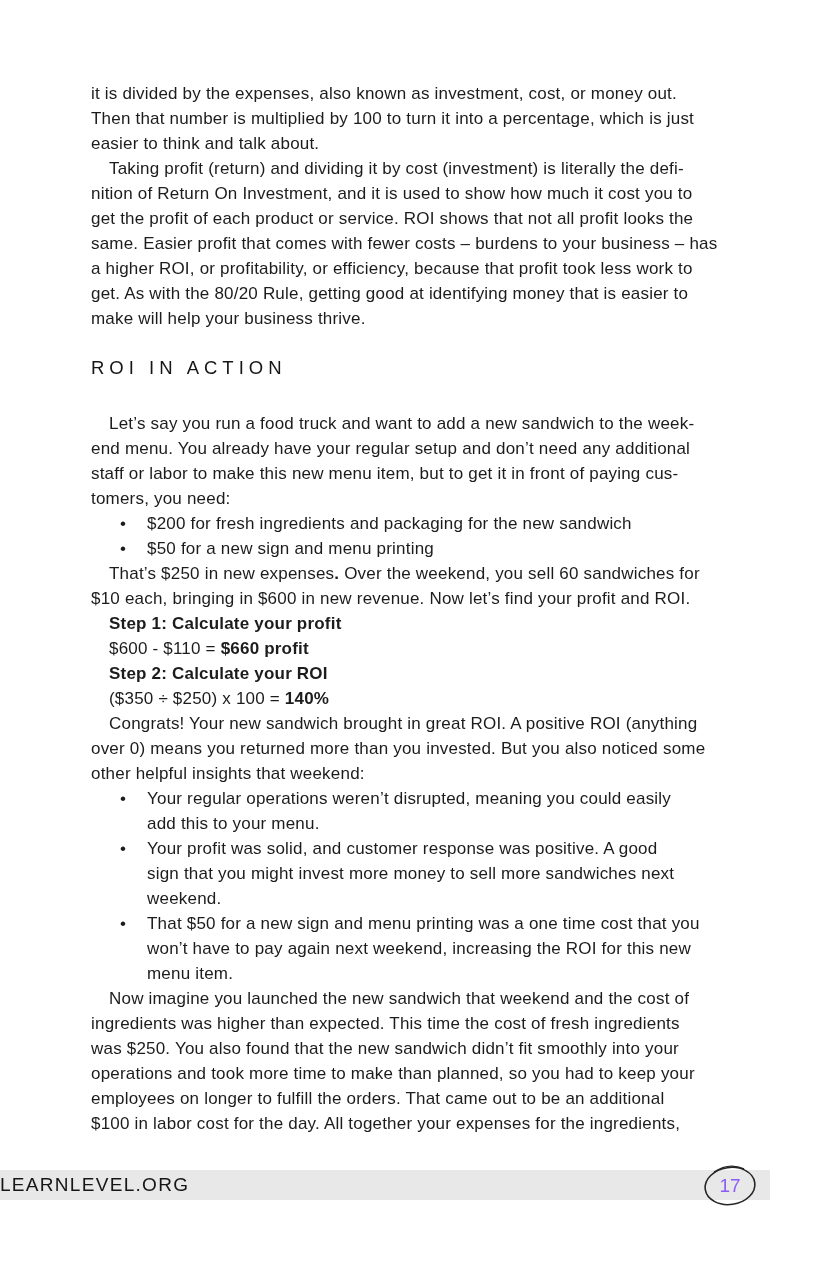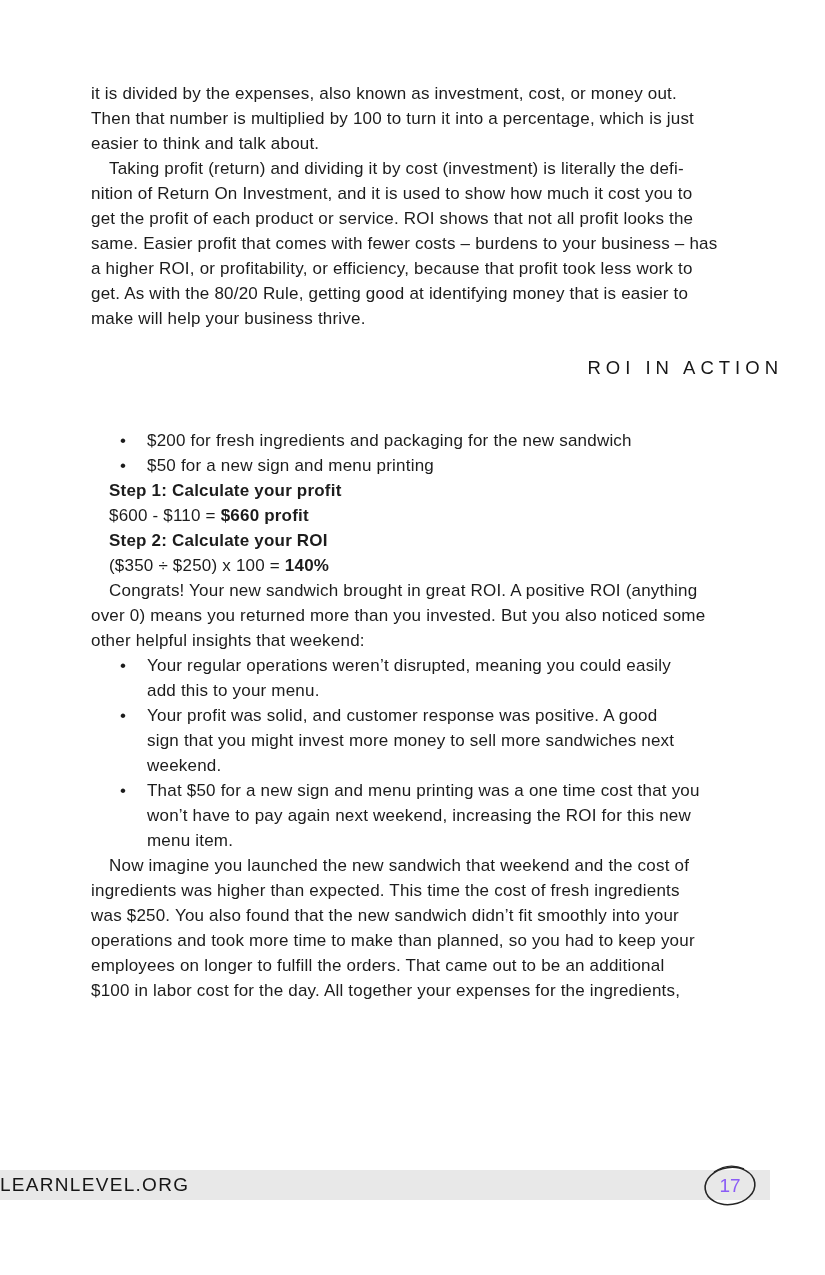--- a/index.html
+++ b/index.html
@@ -16,22 +16,22 @@
   .body-text {
     position:absolute;
     left:91px; top:81px; width:692px;
     font-size:17px; line-height:25px; letter-spacing:0.2px;
   }
   .para { margin:0; white-space:pre-line; }
   .indent { text-indent:18px; }
   .b { font-weight:bold; }
 
   .section-heading {
-    margin:24px 0 48px 0;
-    text-align:right;
+    margin:24px 0 31px 0;
+    text-align:left;
     font-size:18.5px;
     font-weight:500;
     letter-spacing:5px;
     line-height:25px;
     color:#161616;
   }
 
   .bullets { margin:0; padding:0 0 0 56px; list-style:none; }
   .bullet { position:relative; white-space:pre-line; }
   .bullet::before { content:"\2022"; position:absolute; left:-27px; top:0; font-size:17px; }
@@ -75,26 +75,32 @@
     <p class="para indent">Taking profit (return) and dividing it by cost (investment) is literally the defi-
 nition of Return On Investment, and it is used to show how much it cost you to
 get the profit of each product or service. ROI shows that not all profit looks the
 same. Easier profit that comes with fewer costs – burdens to your business – has
 a higher ROI, or profitability, or efficiency, because that profit took less work to
 get. As with the 80/20 Rule, getting good at identifying money that is easier to
 make will help your business thrive.</p>
 
     <h2 class="section-heading">ROI IN ACTION</h2>
 
+    <p class="para indent">Let’s say you run a food truck and want to add a new sandwich to the week-
+end menu. You already have your regular setup and don’t need any additional
+staff or labor to make this new menu item, but to get it in front of paying cus-
+tomers, you need:</p>
 
     <ul class="bullets">
       <li class="bullet">$200 for fresh ingredients and packaging for the new sandwich</li>
       <li class="bullet">$50 for a new sign and menu printing</li>
     </ul>
 
+    <p class="para indent"><span>That’s $250 in new expenses</span><span class="b">.</span><span> Over the weekend, you sell 60 sandwiches for
+$10 each, bringing in $600 in new revenue. Now let’s find your profit and ROI.</span></p>
 
     <div class="steps">
       <div class="step-line b">Step 1: Calculate your profit</div>
       <div class="step-line"><span>$600 - $110 = </span><span class="b">$660 profit</span></div>
       <div class="step-line b">Step 2: Calculate your ROI</div>
       <div class="step-line"><span>($350 ÷ $250) x 100 = </span><span class="b">140%</span></div>
     </div>
 
     <p class="para indent">Congrats! Your new sandwich brought in great ROI. A positive ROI (anything
 over 0) means you returned more than you invested. But you also noticed some

